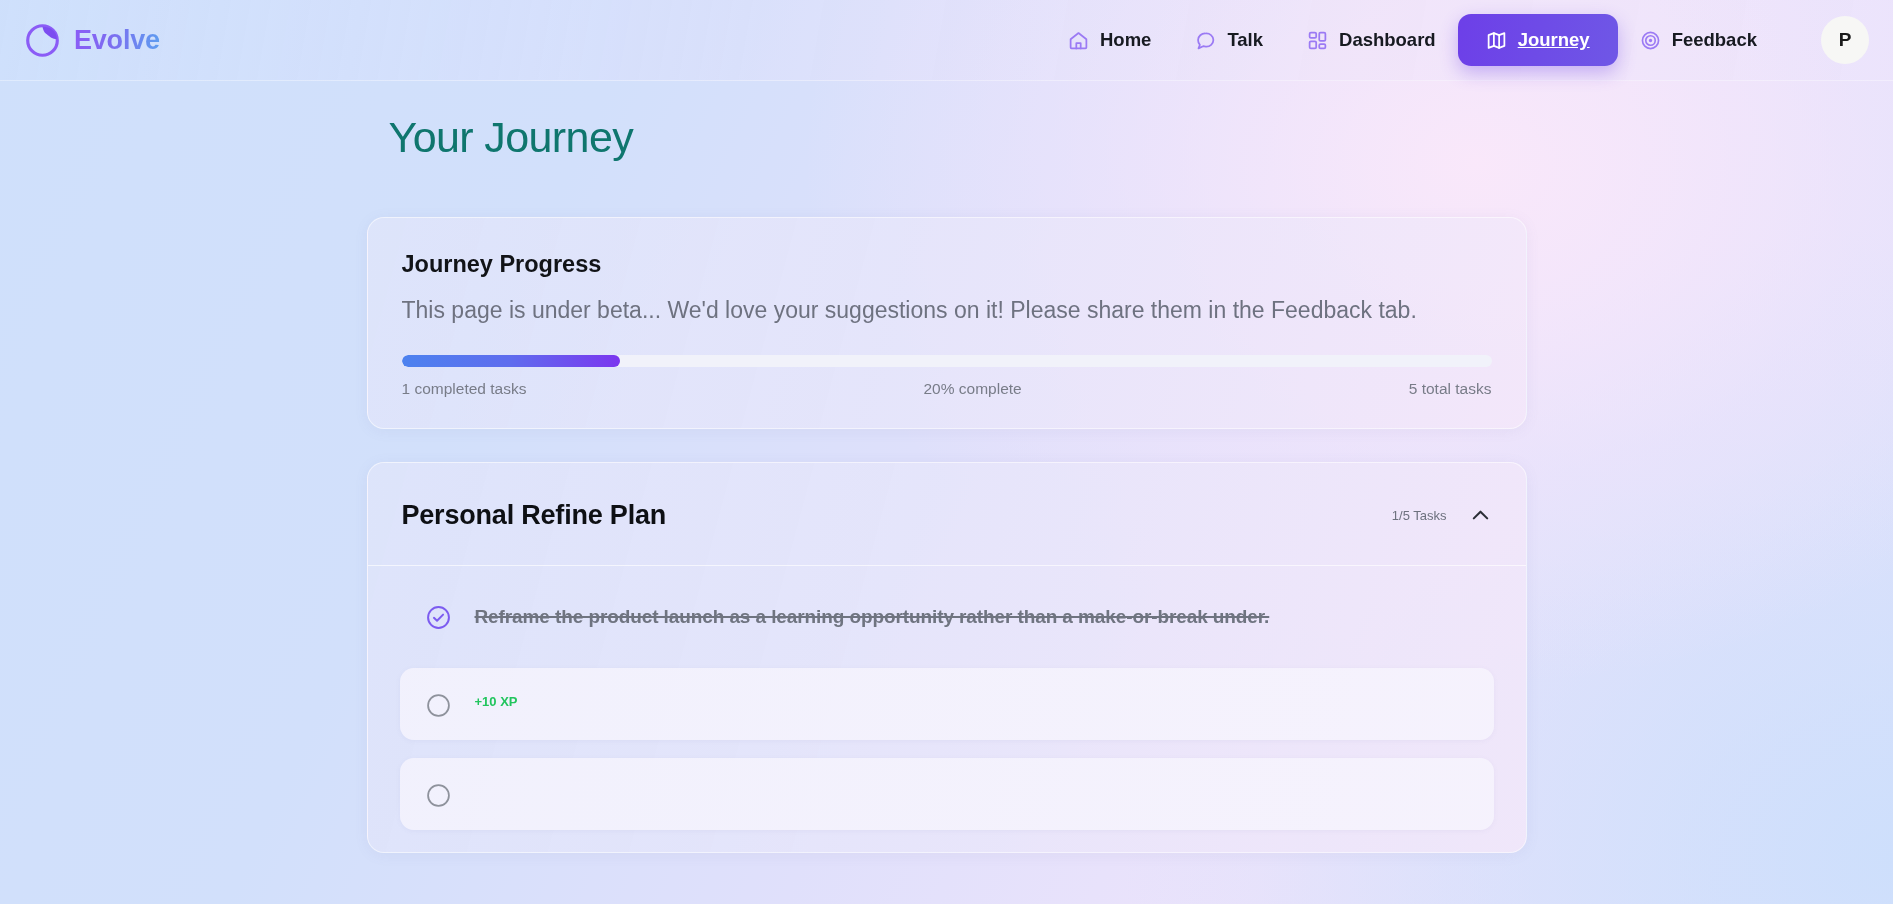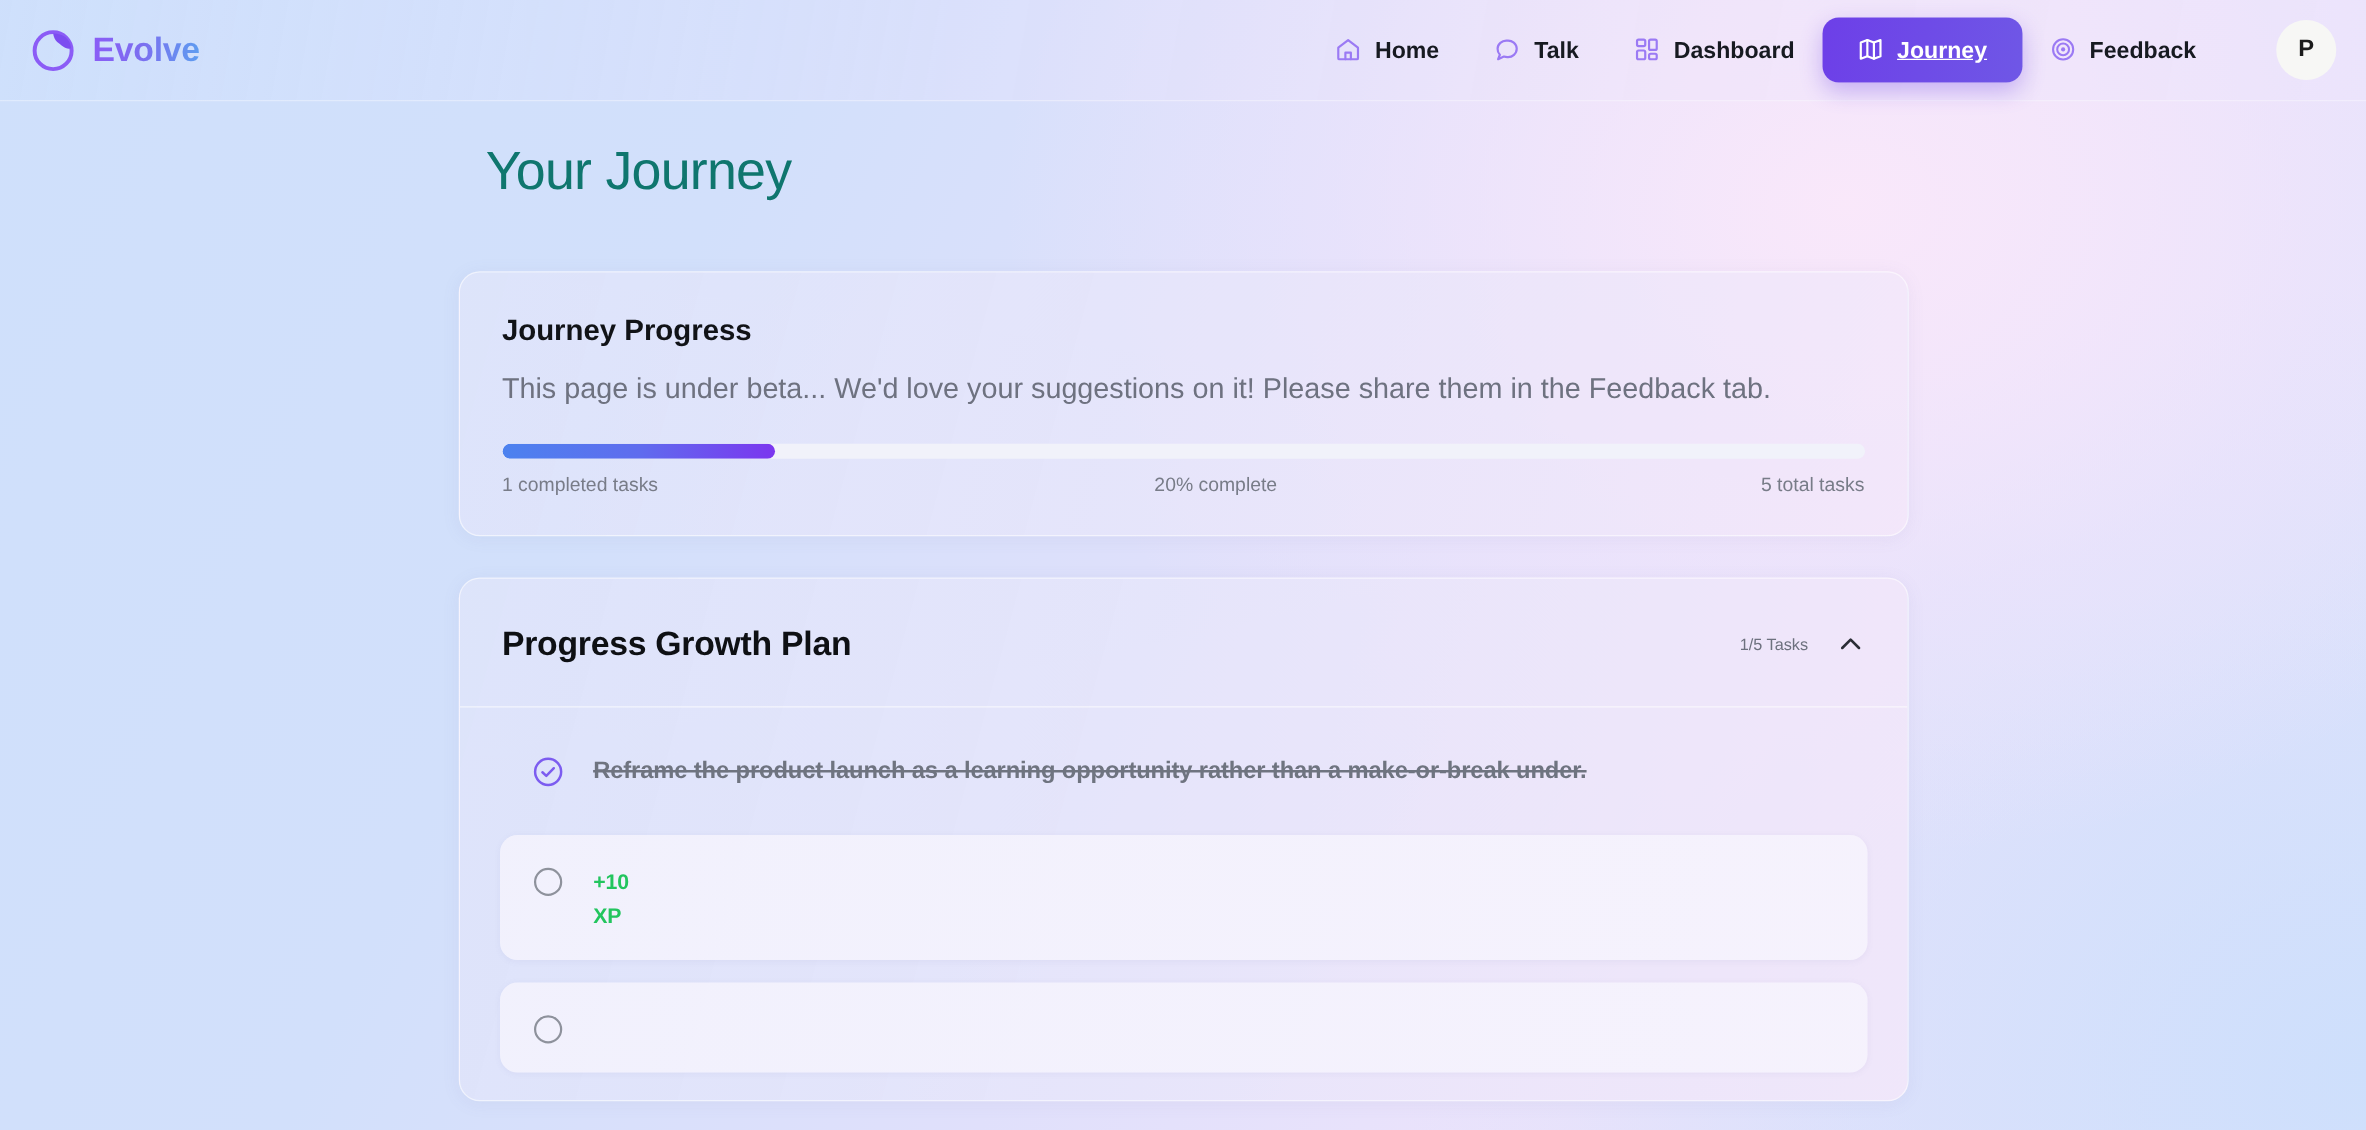--- a/index.html
+++ b/index.html
@@ -53,21 +53,21 @@
   .nav-links {
     display: flex;
     align-items: center;
     gap: 0px;
     margin-left: auto;
     margin-right: 0;
   }
 
   .nav-item {
     display: flex;
-    align-items: flex-start;
+    align-items: center;
     gap: 11px;
     padding: 12px 22px;
     border-radius: 11px;
     cursor: pointer;
     color: #171a21;
     font-size: 18.5px;
     font-weight: 700;
     white-space: nowrap;
   }
   .nav-item .nav-ico { width: 21px; height: 21px; display: block; color: #9b7af4; flex: 0 0 auto; }
@@ -211,21 +211,21 @@
   .task.done .task-text {
     color: #6f7480;
     font-weight: 600;
     text-decoration: line-through;
     text-decoration-thickness: 1.5px;
   }
 
   .xp {
     flex: 0 0 auto;
     width: 44px;
-    font-size: 17px;
+    font-size: 13px;
     font-weight: 700;
     color: #22c55e;
     line-height: 1.6;
     margin-top: 2px;
   }
 </style>
 </head>
 <body>
 
 <div class="topnav">
@@ -319,21 +319,21 @@
     <div class="bar-labels">
       <span>1 completed tasks</span>
       <span class="mid">20% complete</span>
       <span>5 total tasks</span>
     </div>
   </section>
 
   <section class="card plan-card">
 
     <div class="plan-head">
-      <h2 class="plan-title">Progress Growth Plan</h2>
+      <h2 class="plan-title">Personal Refine Plan</h2>
       <div class="plan-meta">
         <span class="plan-count">1/5 Tasks</span>
         <span>
           <svg class="chevron" viewBox="0 0 24 24" fill="none" stroke="currentColor" stroke-width="2.2" stroke-linecap="round" stroke-linejoin="round">
             <path d="M5 15 L12 8 L19 15"></path>
           </svg>
         </span>
       </div>
     </div>
 

